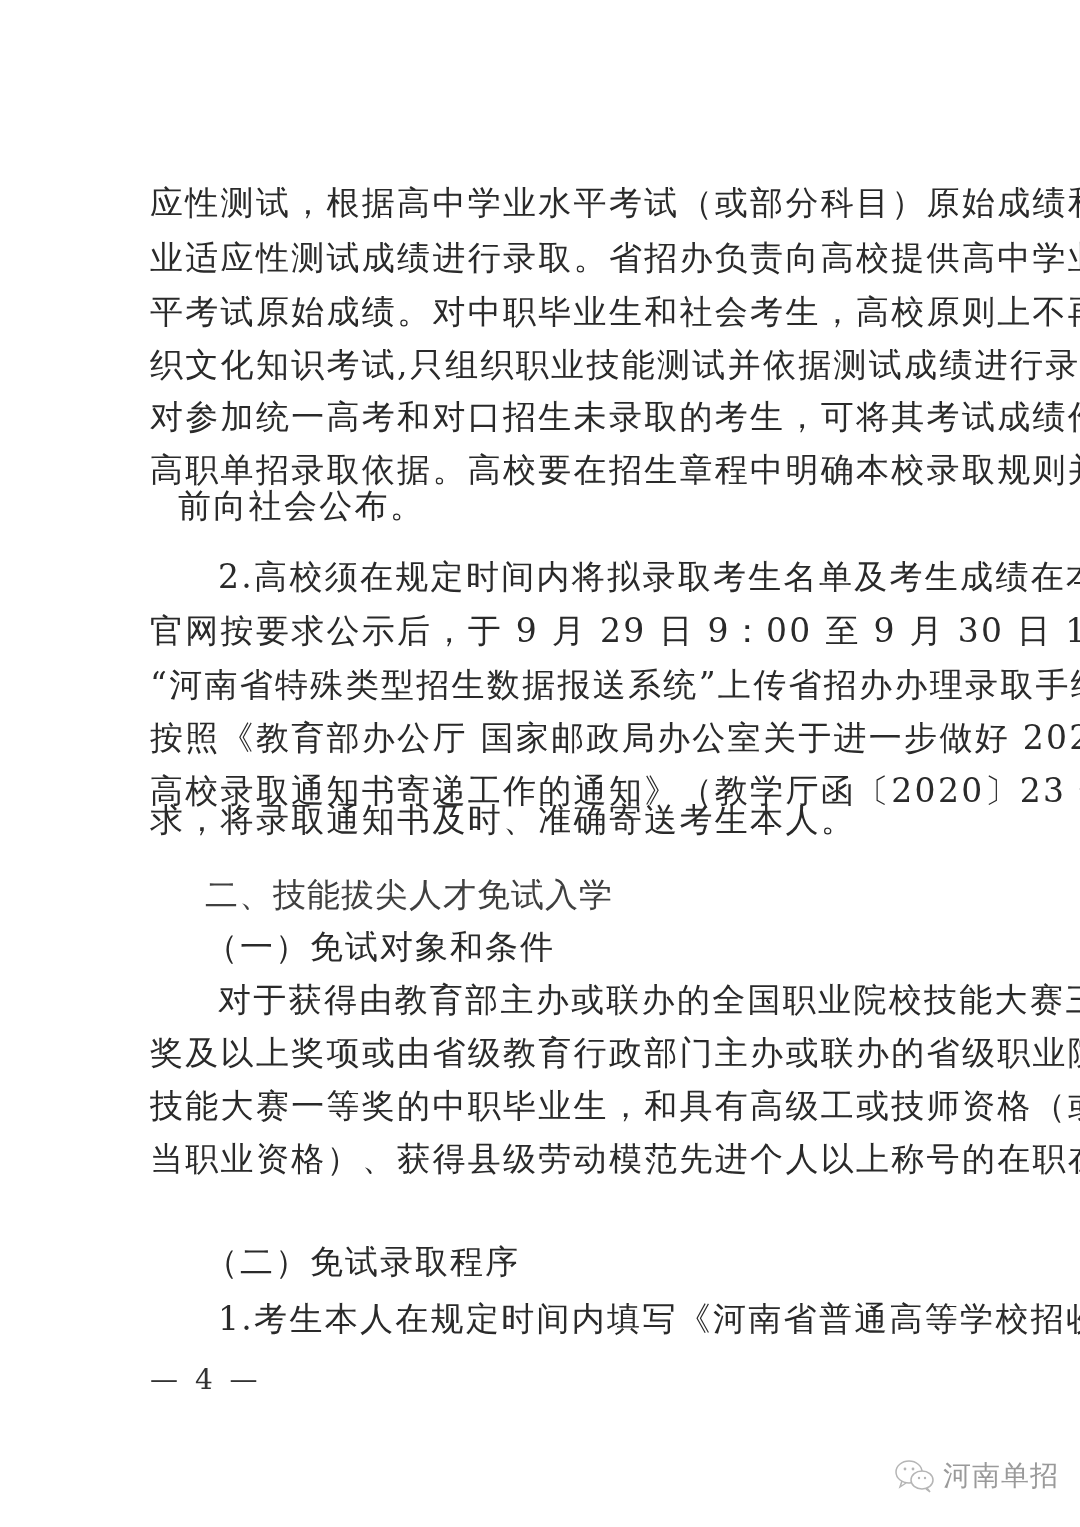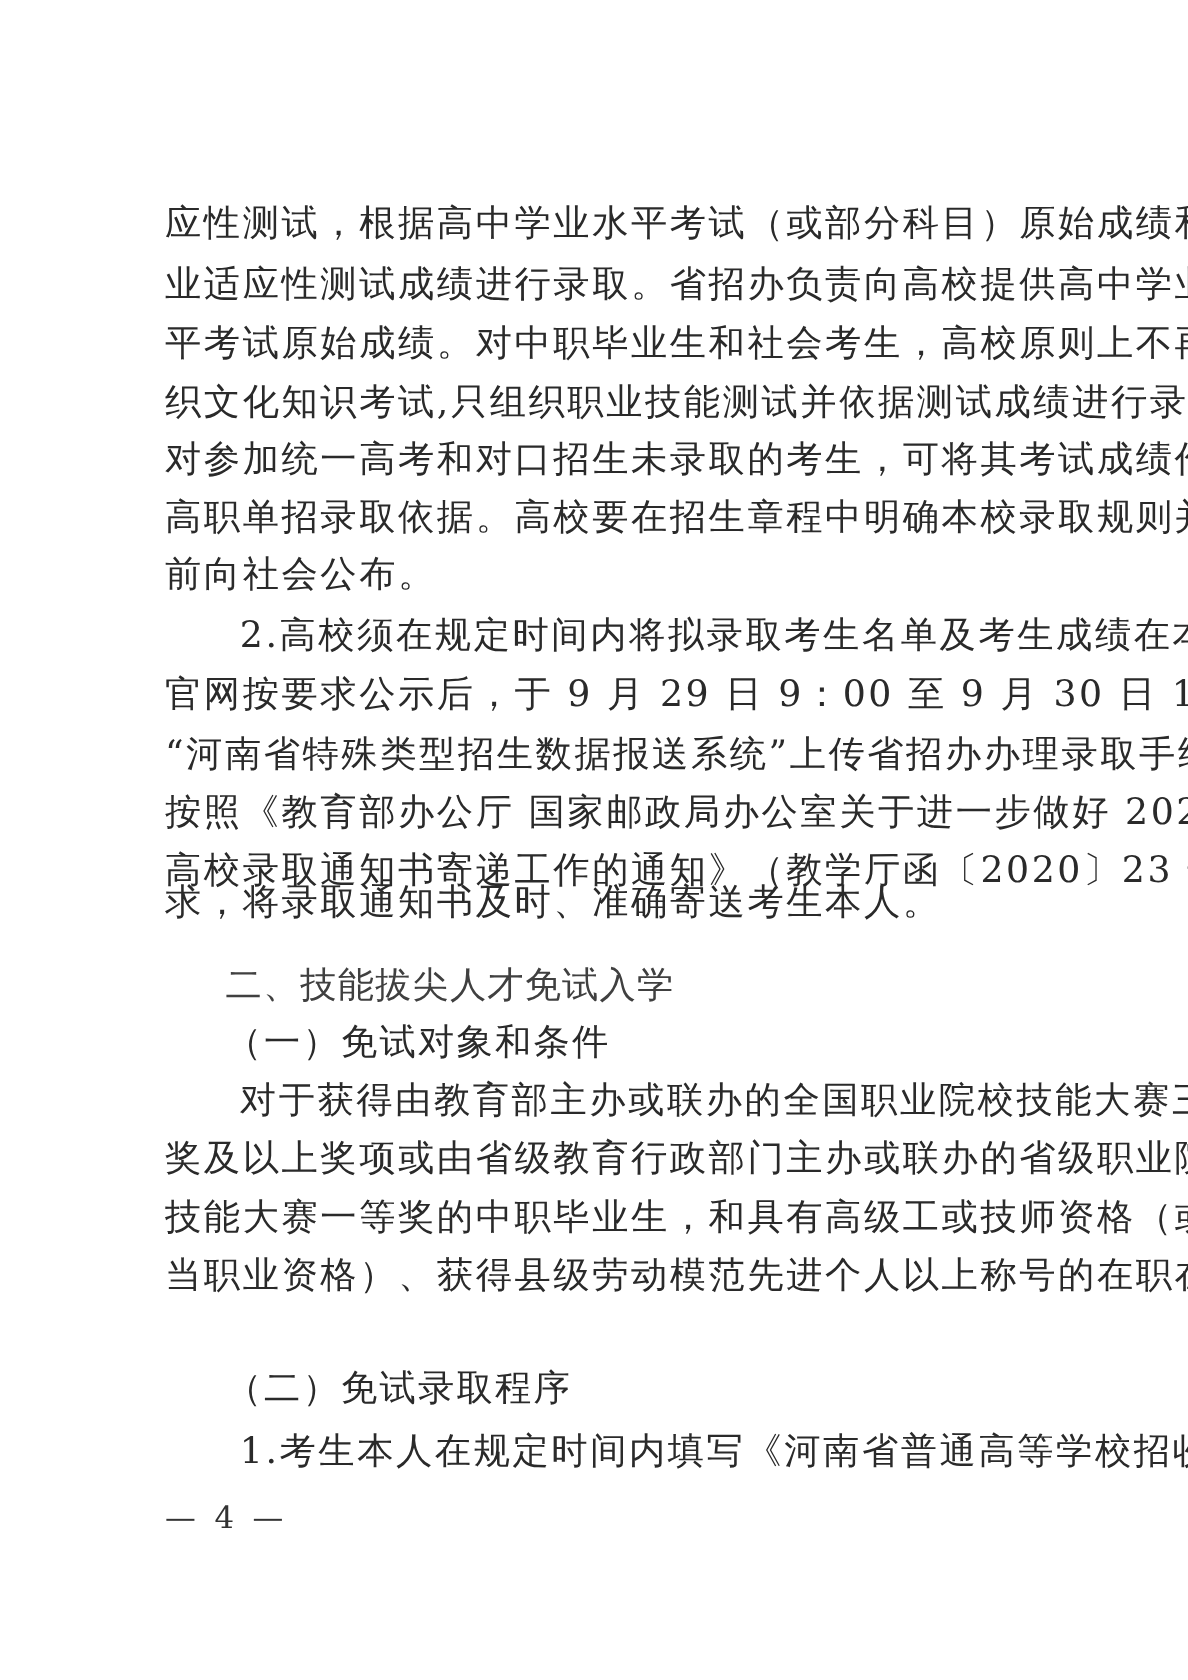--- a/index.html
+++ b/index.html
@@ -95,21 +95,21 @@
 <body>
 
 <div class="page">
 
   <div class="line" style="top:183px;">应性测试，根据高中学业水平考试（或部分科目）原始成绩和职</div>
   <div class="line" style="top:238px;">业适应性测试成绩进行录取。省招办负责向高校提供高中学业水</div>
   <div class="line" style="top:292px;">平考试原始成绩。对中职毕业生和社会考生，高校原则上不再组</div>
   <div class="line" style="top:345px;">织文化知识考试,只组织职业技能测试并依据测试成绩进行录取。</div>
   <div class="line" style="top:397px;">对参加统一高考和对口招生未录取的考生，可将其考试成绩作为</div>
   <div class="line" style="top:450px;">高职单招录取依据。高校要在招生章程中明确本校录取规则并提</div>
-  <div class="line last" style="top:502px;">前向社会公布。</div>
+  <div class="line last" style="top:486px;margin-left:28px;">前向社会公布。</div>
 
   <div class="line indent" style="top:557px;">2.高校须在规定时间内将拟录取考生名单及考生成绩在本校</div>
   <div class="line" style="top:611px;">官网按要求公示后，于 9 月 29 日 9：00 至 9 月 30 日 18：00 通过</div>
   <div class="line" style="top:665px;">“河南省特殊类型招生数据报送系统”上传省招办办理录取手续，</div>
   <div class="line" style="top:718px;">按照《教育部办公厅  国家邮政局办公室关于进一步做好 2020 年</div>
   <div class="line" style="top:771px;">高校录取通知书寄递工作的通知》（教学厅函〔2020〕23 号）要</div>
   <div class="line last" style="top:800px;">求，将录取通知书及时、准确寄送考生本人。</div>
 
   <div class="heading" style="top:875px;">二、技能拔尖人才免试入学</div>
 
@@ -119,14 +119,29 @@
   <div class="line" style="top:1033px;">奖及以上奖项或由省级教育行政部门主办或联办的省级职业院校</div>
   <div class="line" style="top:1086px;">技能大赛一等奖的中职毕业生，和具有高级工或技师资格（或相</div>
   <div class="line" style="top:1139px;">当职业资格）、获得县级劳动模范先进个人以上称号的在职在岗中</div>
 
   <div class="subheading" style="top:1228px;margin-top:14px;">（二）免试录取程序</div>
 
   <div class="line indent" style="top:1299px;">1.考生本人在规定时间内填写《河南省普通高等学校招收技</div>
 
   <div class="page-number">— 4 —</div>
 
+  <div class="watermark">
+    <span class="watermark-icon">
+      <svg width="44" height="36" viewBox="0 0 44 36">
+        <ellipse cx="16" cy="14" rx="13" ry="11" fill="none" stroke="#b5b5b5" stroke-width="1.5"></ellipse>
+        <path d="M9 23 L7 29 L13 25" fill="none" stroke="#b5b5b5" stroke-width="1.5"></path>
+        <circle cx="12" cy="11" r="1.4" fill="#b5b5b5"></circle>
+        <circle cx="20" cy="11" r="1.4" fill="#b5b5b5"></circle>
+        <ellipse cx="29" cy="22" rx="11" ry="9" fill="#ffffff" stroke="#b5b5b5" stroke-width="1.5"></ellipse>
+        <path d="M34 30 L37 34 L33 31" fill="none" stroke="#b5b5b5" stroke-width="1.5"></path>
+        <circle cx="26" cy="20" r="1.2" fill="#b5b5b5"></circle>
+        <circle cx="32" cy="20" r="1.2" fill="#b5b5b5"></circle>
+      </svg>
+    </span>
+    <span class="watermark-text">河南单招</span>
+  </div>
 
 </div>
 
 </body></html>

